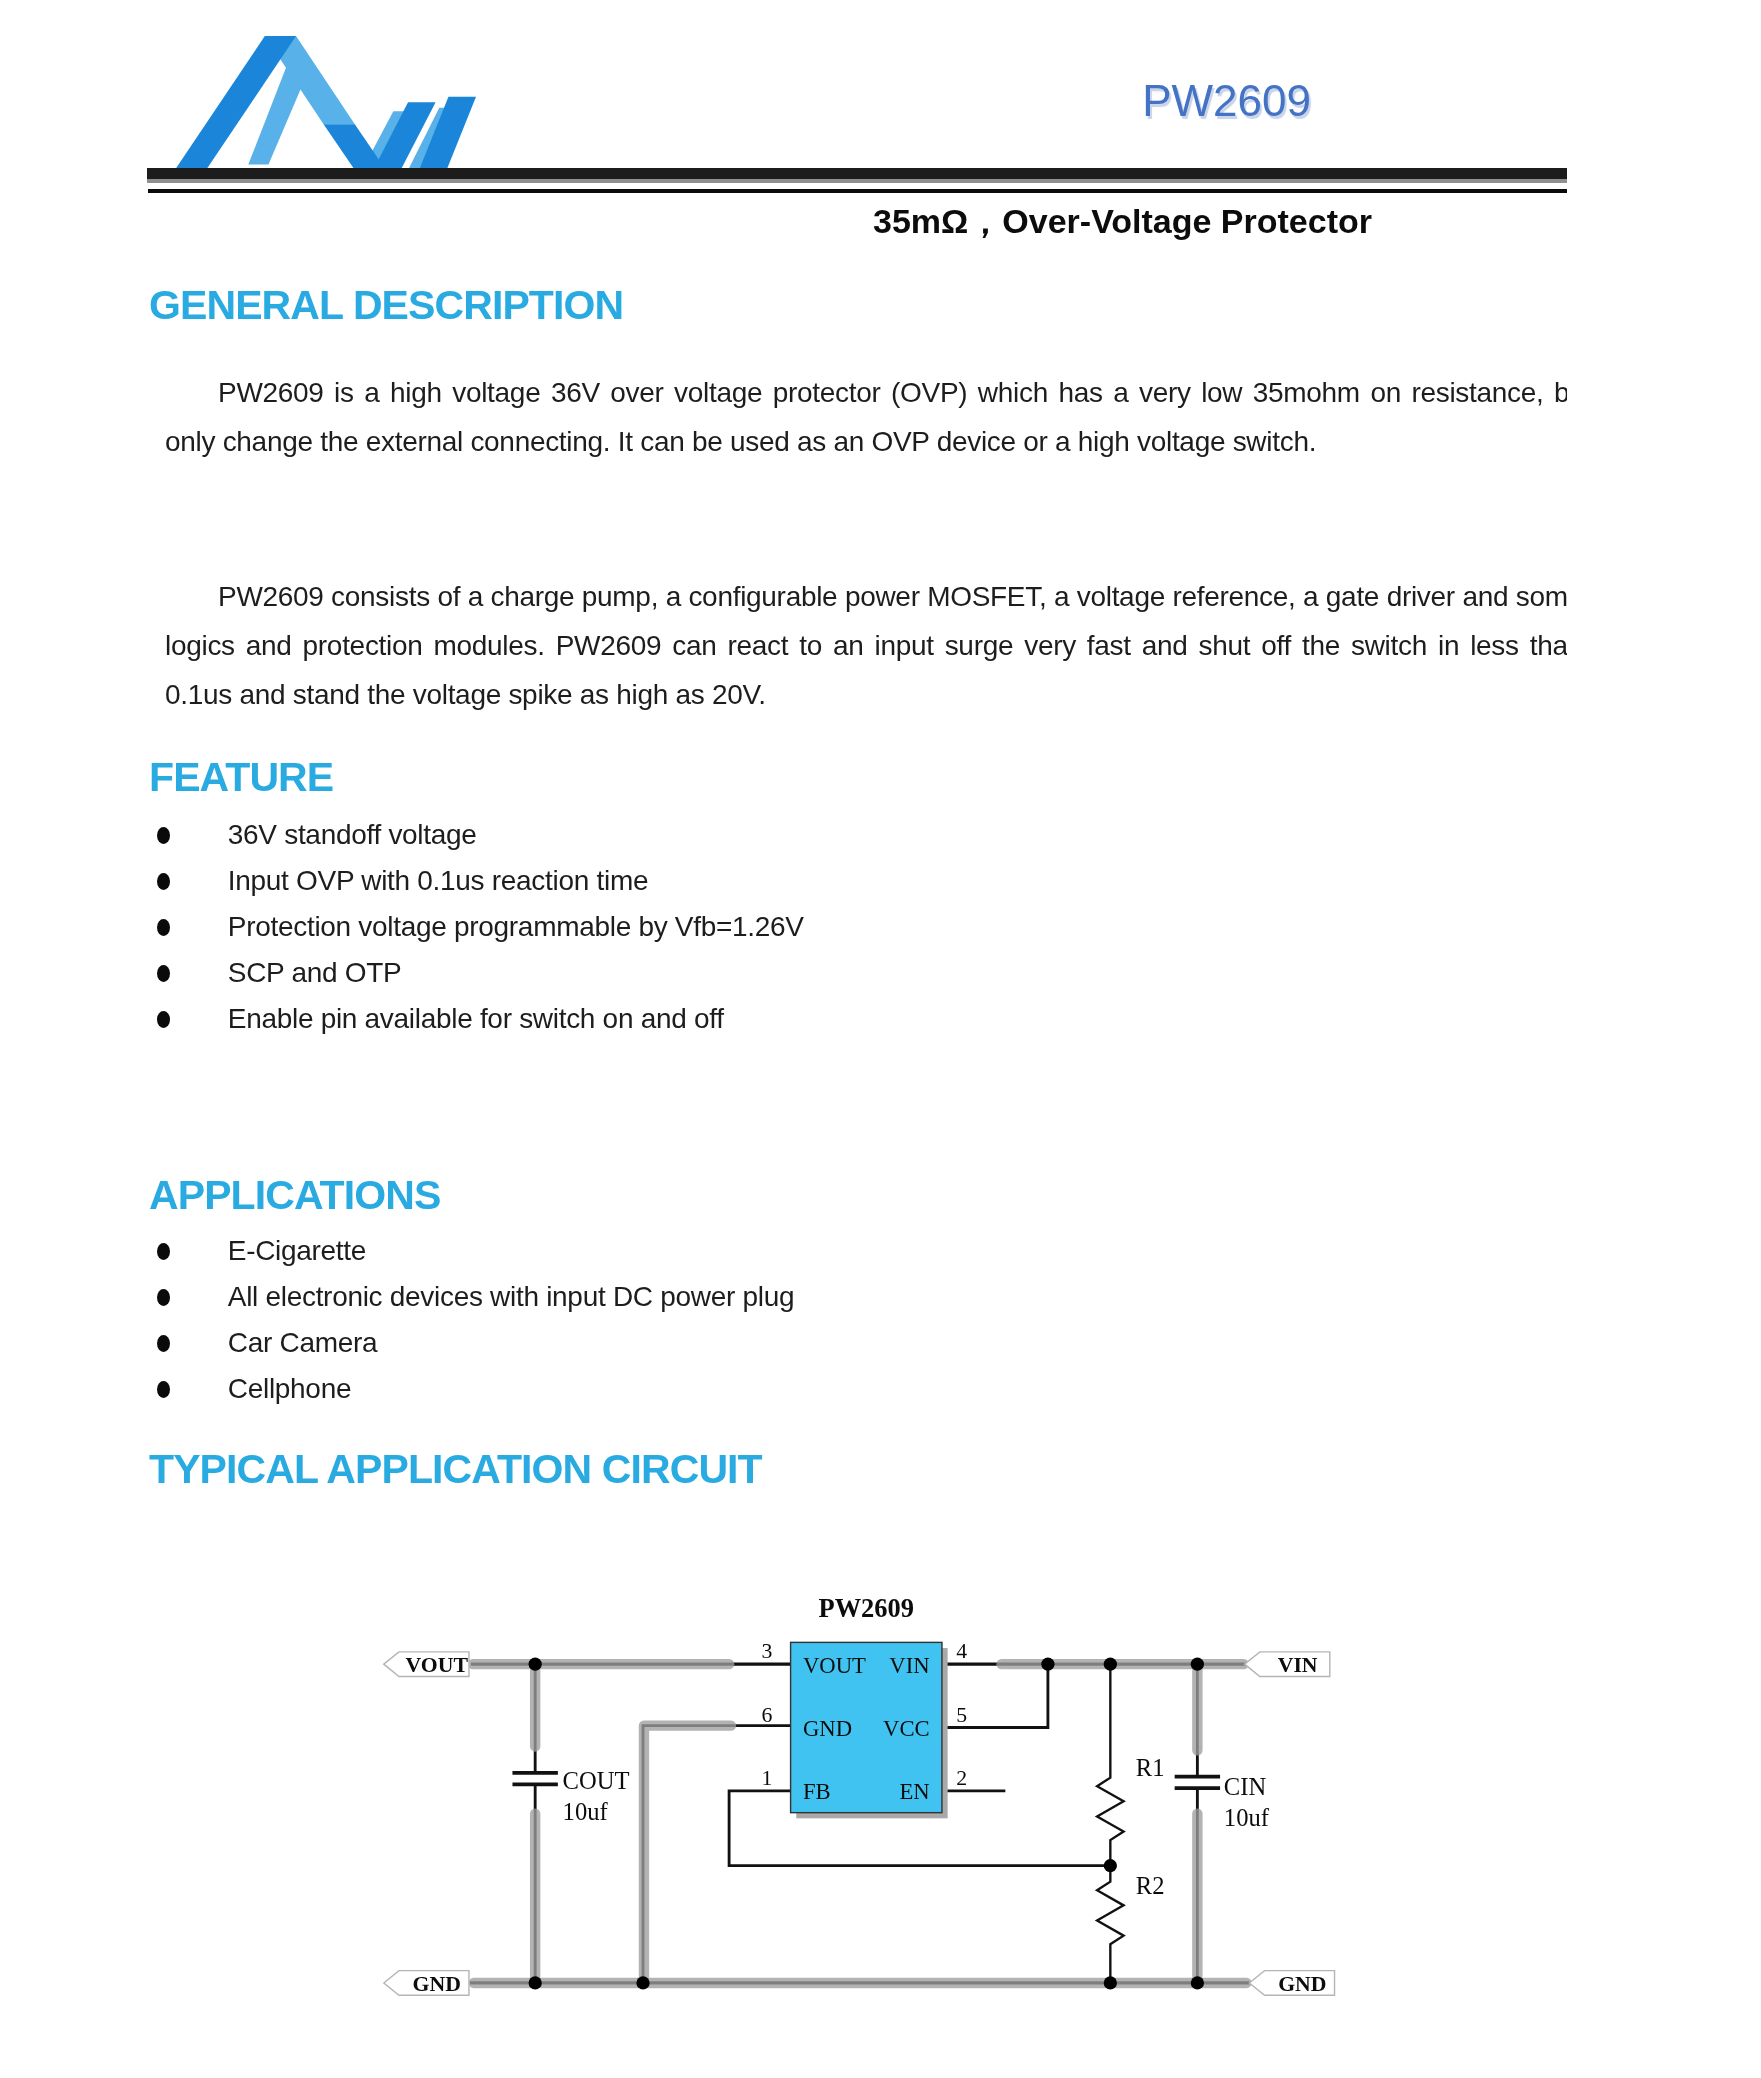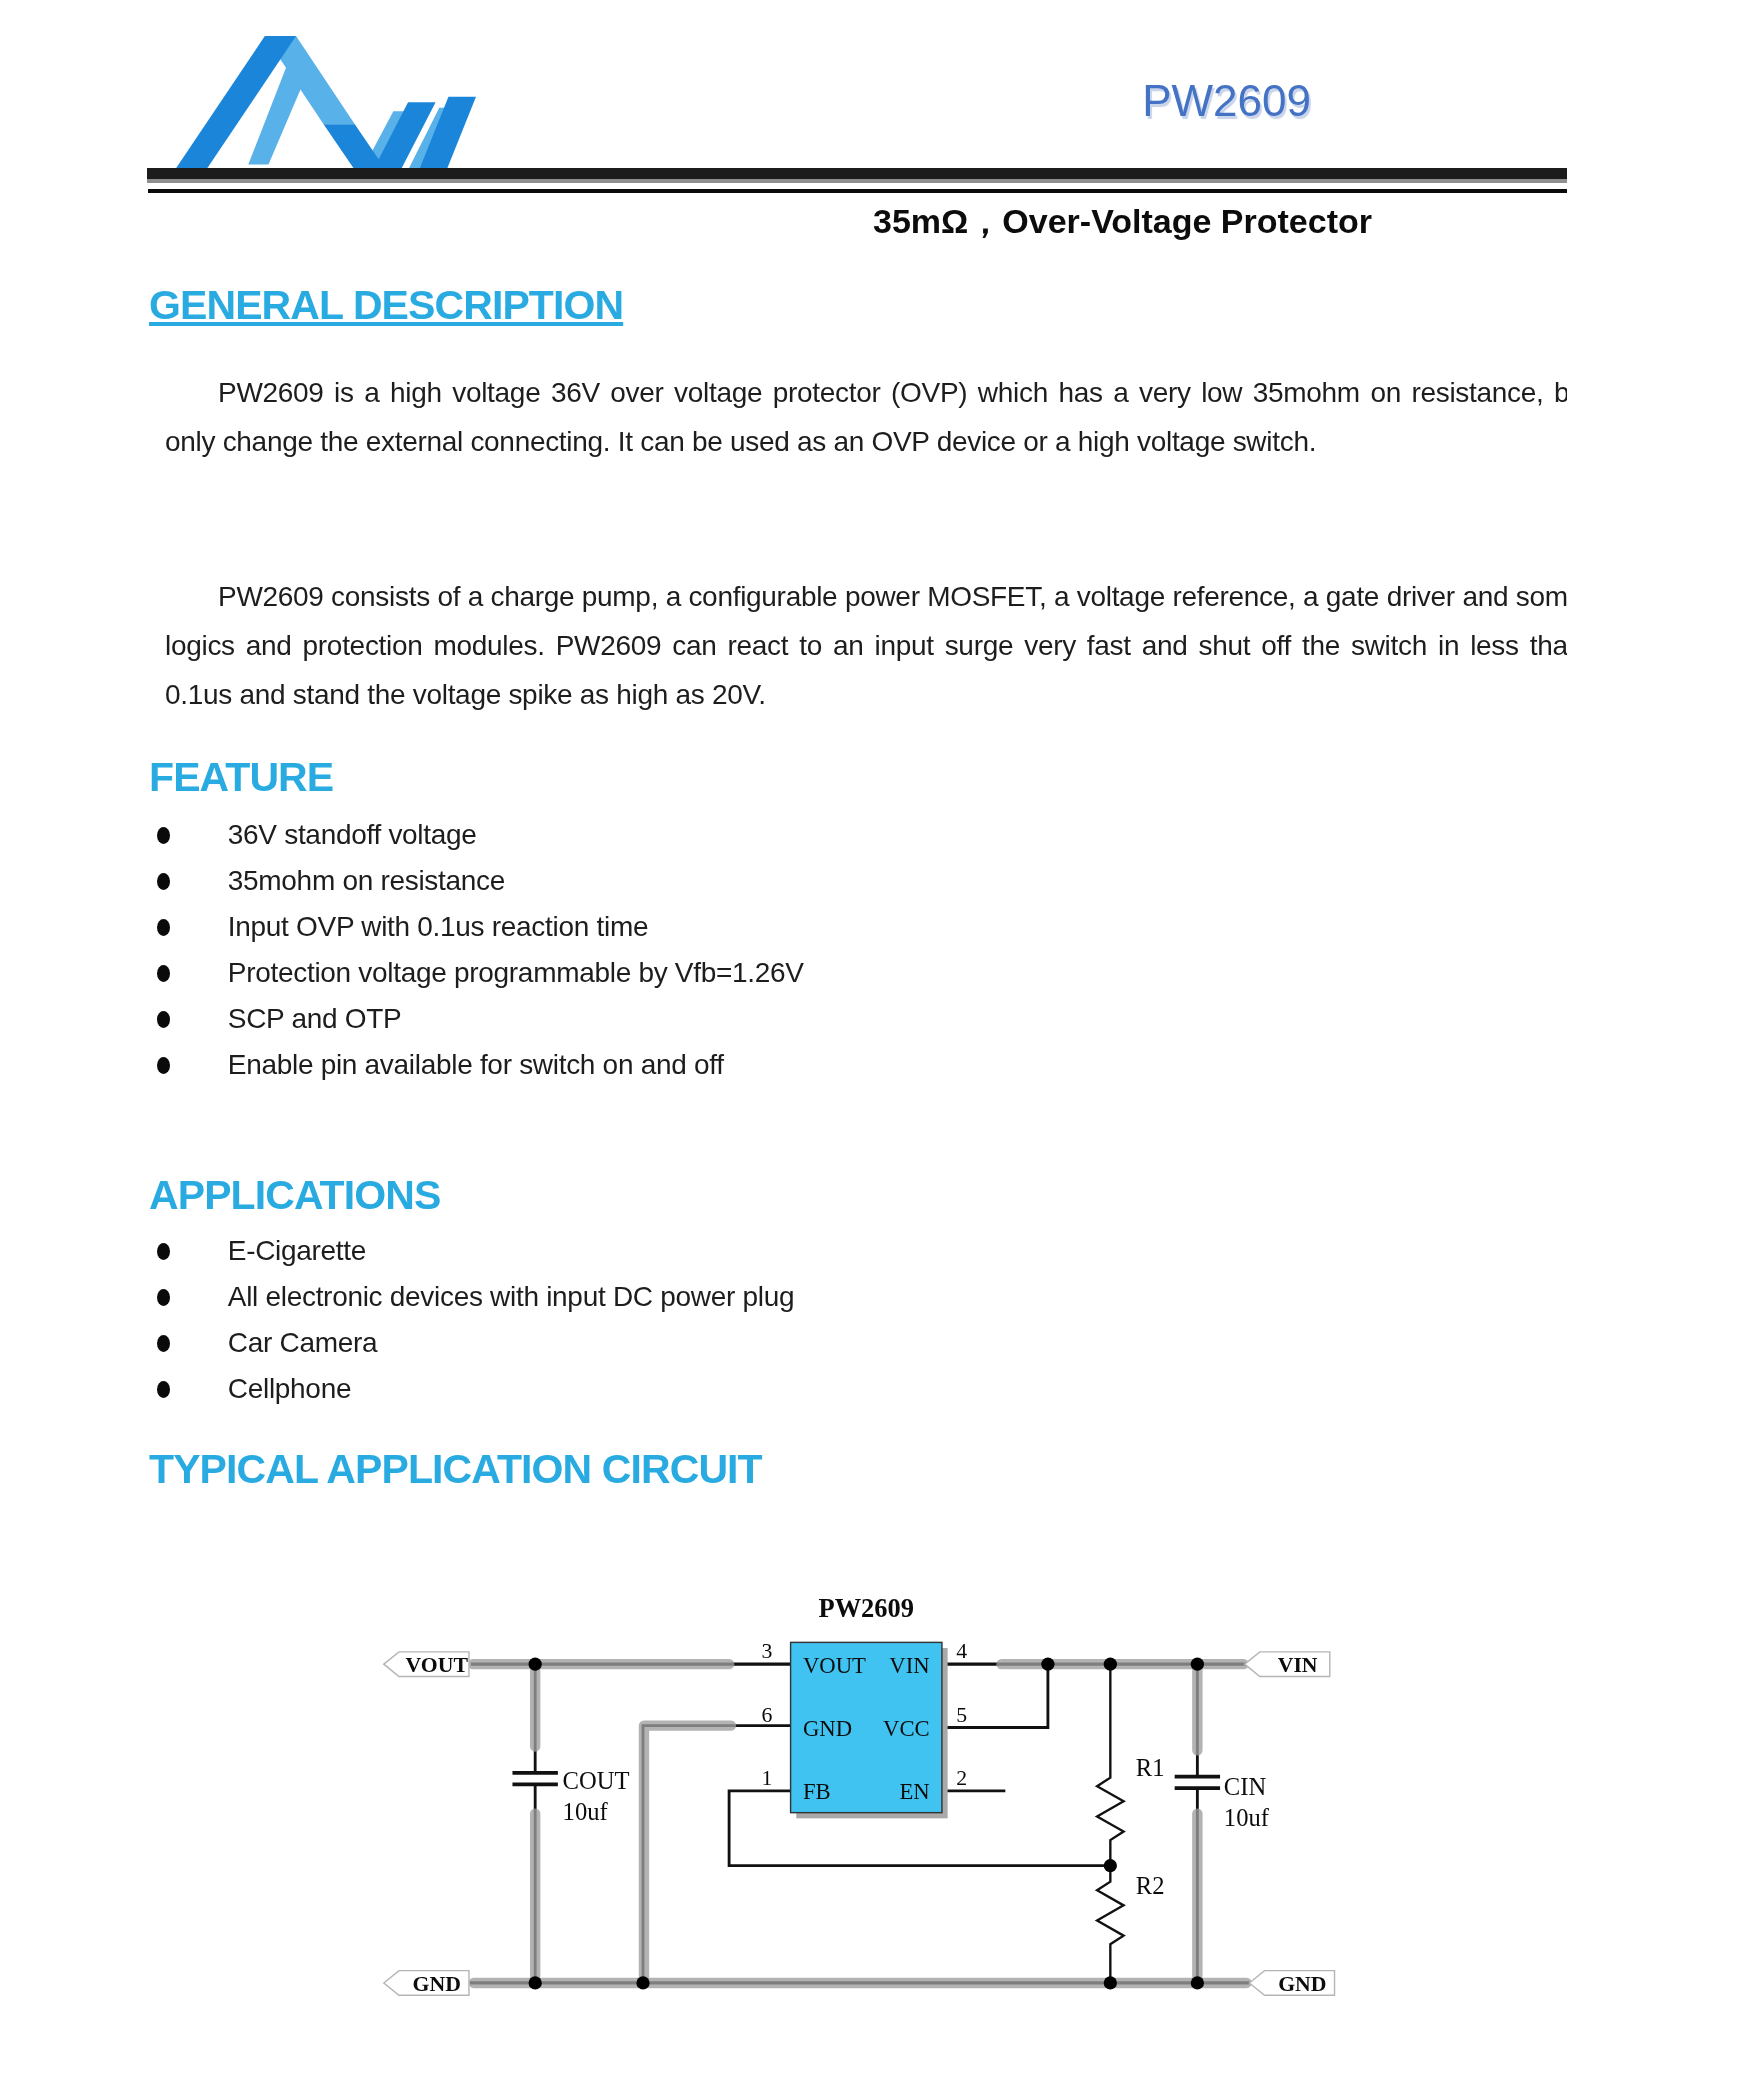--- a/index.html
+++ b/index.html
@@ -24,21 +24,21 @@
   .page-title{
     position:absolute;top:199px;right:195px;
     font-size:34px;font-weight:700;color:#0c0c0c;letter-spacing:0px;
   }
   
   .sec-heading{
     position:absolute;left:149px;
     font-size:41px;font-weight:700;letter-spacing:-0.9px;
     color:var(--accent,#29ABE2);white-space:nowrap;
   }
-  .h-general{top:282px;text-decoration:underline;}
+  .h-general{top:282px;}
   .h-feature{top:754px;}
   .h-applications{top:1172px;}
   .h-typical{top:1446px;}
   .para{
     position:absolute;left:149px;width:1418px;
     font-size:28px;line-height:49px;letter-spacing:-0.3px;
     text-align:justify;text-indent:53px;color:#1d1d1d;margin:16px;
   }
   .p1{top:352px;}
   .p2{top:556px;}
@@ -84,24 +84,20 @@
 
   <div class="sec-heading h-general">GENERAL DESCRIPTION</div>
   <p class="para p1">PW2609 is a high voltage 36V over voltage protector (OVP) which has a very low 35mohm on resistance, by only change the external connecting. It can be used as an OVP device or a high voltage switch.</p>
   <p class="para p2">PW2609 consists of a charge pump, a configurable power MOSFET, a voltage reference, a gate driver and some logics and protection modules. PW2609 can react to an input surge very fast and shut off the switch in less than 0.1us and stand the voltage spike as high as 20V.</p>
 
   <div class="sec-heading h-feature">FEATURE</div>
   <ul class="blist l-feature">
     <li>
         <span class="bullet"></span>
         <span class="itext">36V standoff voltage</span>
-      </li>
-    <li>
-        <span class="bullet"></span>
-        <span class="itext">35mohm on resistance</span>
       </li>
     <li>
         <span class="bullet"></span>
         <span class="itext">Input OVP with 0.1us reaction time</span>
       </li>
     <li>
         <span class="bullet"></span>
         <span class="itext">Protection voltage programmable by Vfb=1.26V</span>
       </li>
     <li>

